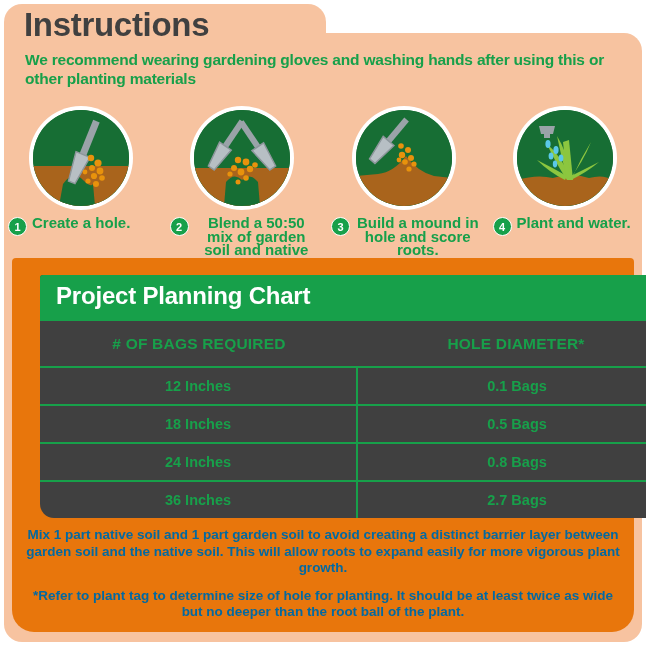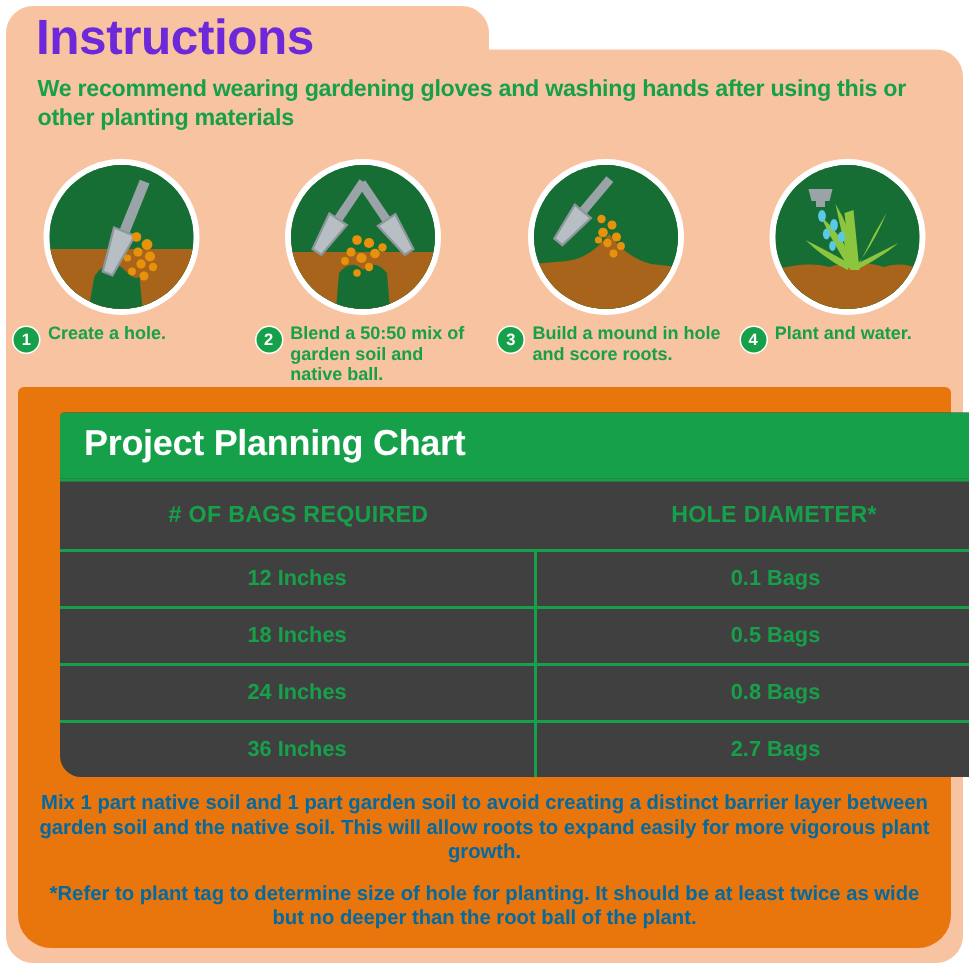--- a/index.html
+++ b/index.html
@@ -27,21 +27,21 @@
   }
   .peach-body{
     position:absolute;left:4px;top:120px;width:638px;height:522px;
     background:#f7c3a0;
     border-radius:0 0 18px 18px;
   }
 
   
   .title{
     position:absolute;left:24px;top:6px;
-    font-size:33px;font-weight:bold;color:#6d28d9;
+    font-size:33px;font-weight:bold;color:#404040;
     letter-spacing:-0.3px;
   }
   .subtitle{
     position:absolute;left:25px;top:50px;width:600px;
     font-size:15.5px;font-weight:bold;color:#17a04a;
     line-height:19px;letter-spacing:-0.2px;
   }
 
   
   .steps{
@@ -66,21 +66,21 @@
     display:flex;align-items:flex-start;gap:5px;
   }
   .num{
     flex:0 0 auto;width:17px;height:17px;border-radius:50%;
     background:#17a04a;border:1.5px solid #ffffff;
     color:#ffffff;font-size:11px;font-weight:bold;
     display:flex;align-items:center;justify-content:center;
     margin-top:1px;
   }
   .step-text{
-    font-size:12px;font-weight:bold;color:#17a04a;line-height:13.5px;
+    font-size:15px;font-weight:bold;color:#17a04a;line-height:13.5px;text-align:center;
   }
 
   
   .orange{
     position:absolute;left:12px;top:258px;width:622px;height:374px;
     background:#e8760c;border-radius:4px 4px 22px 22px;
   }
 
   
   .table{

